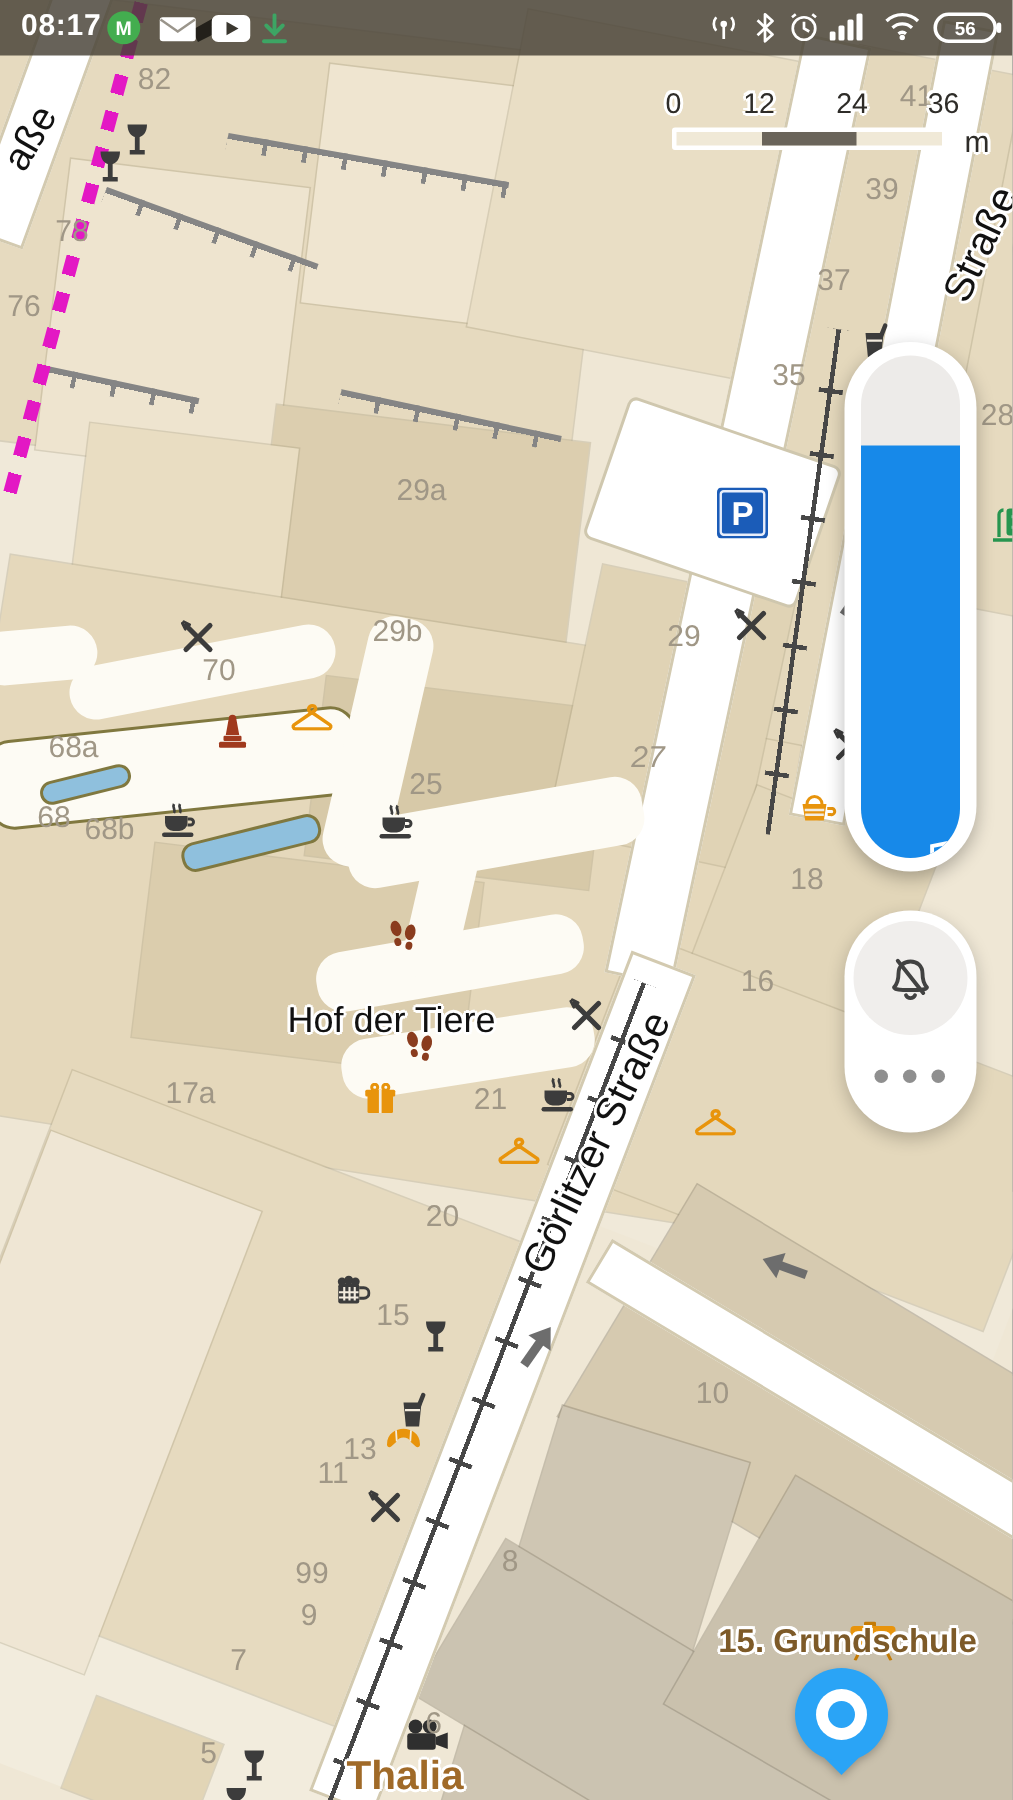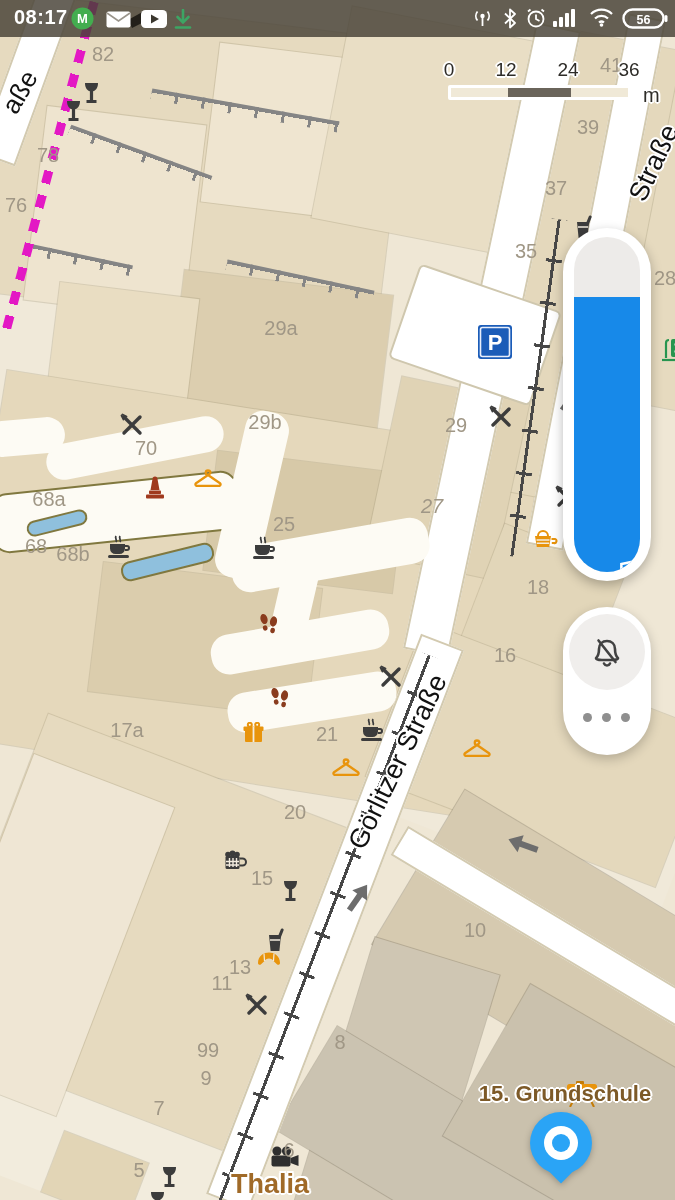--- a/index.html
+++ b/index.html
@@ -402,20 +402,21 @@
       <span class="hnum" style="left: 208px; top: 1050px;">99</span>
       <span class="hnum" style="left: 206px; top: 1078px;">9</span>
       <span class="hnum" style="left: 159px; top: 1108px;">7</span>
       <span class="hnum" style="left: 139px; top: 1170px;">5</span>
       <span class="hnum" style="left: 340px; top: 1042px;">8</span>
       <span class="hnum" style="left: 475px; top: 930px;">10</span>
       <span class="hnum" style="left: 289px; top: 1150px;">6</span>
       <span class="slabel halo" style="left: 20px; top: 92px; font-size: 26px; transform: translate(-50%, -50%) rotate(-60deg);">aße</span>
       <span class="slabel halo" style="left: 654px; top: 163px; font-size: 27px; transform: translate(-50%, -50%) rotate(-65deg);">Straße</span>
       <span class="slabel halo" style="left: 398px; top: 762px; font-size: 27px; transform: translate(-50%, -50%) rotate(-64deg);">Görlitzer Straße</span>
+      <span class="plabel halo" style="left: 261px; top: 681px; font-size: 24px; color: rgb(17, 17, 17); transform: translate(-50%, -50%);">Hof der Tiere</span>
       <span class="plabel halo" style="left: 270px; top: 1184px; font-size: 27px; color: rgb(160, 106, 40); transform: translate(-50%, -50%); font-weight: bold;">Thalia</span>
       <span class="plabel halo" style="left: 565px; top: 1094px; font-size: 22px; color: rgb(125, 90, 40); transform: translate(-50%, -50%); font-weight: bold;">15. Grundschule</span>
     </div>
 
   <div id="scalebar-nums" style="position:absolute;inset:0;z-index:10;">
       <span class="halo" style="left: 449px; top: 70px;">0</span>
       <span class="halo" style="left: 506px; top: 70px;">12</span>
       <span class="halo" style="left: 568px; top: 70px;">24</span>
       <span class="halo" style="left: 629px; top: 70px;">36</span>
     </div>

